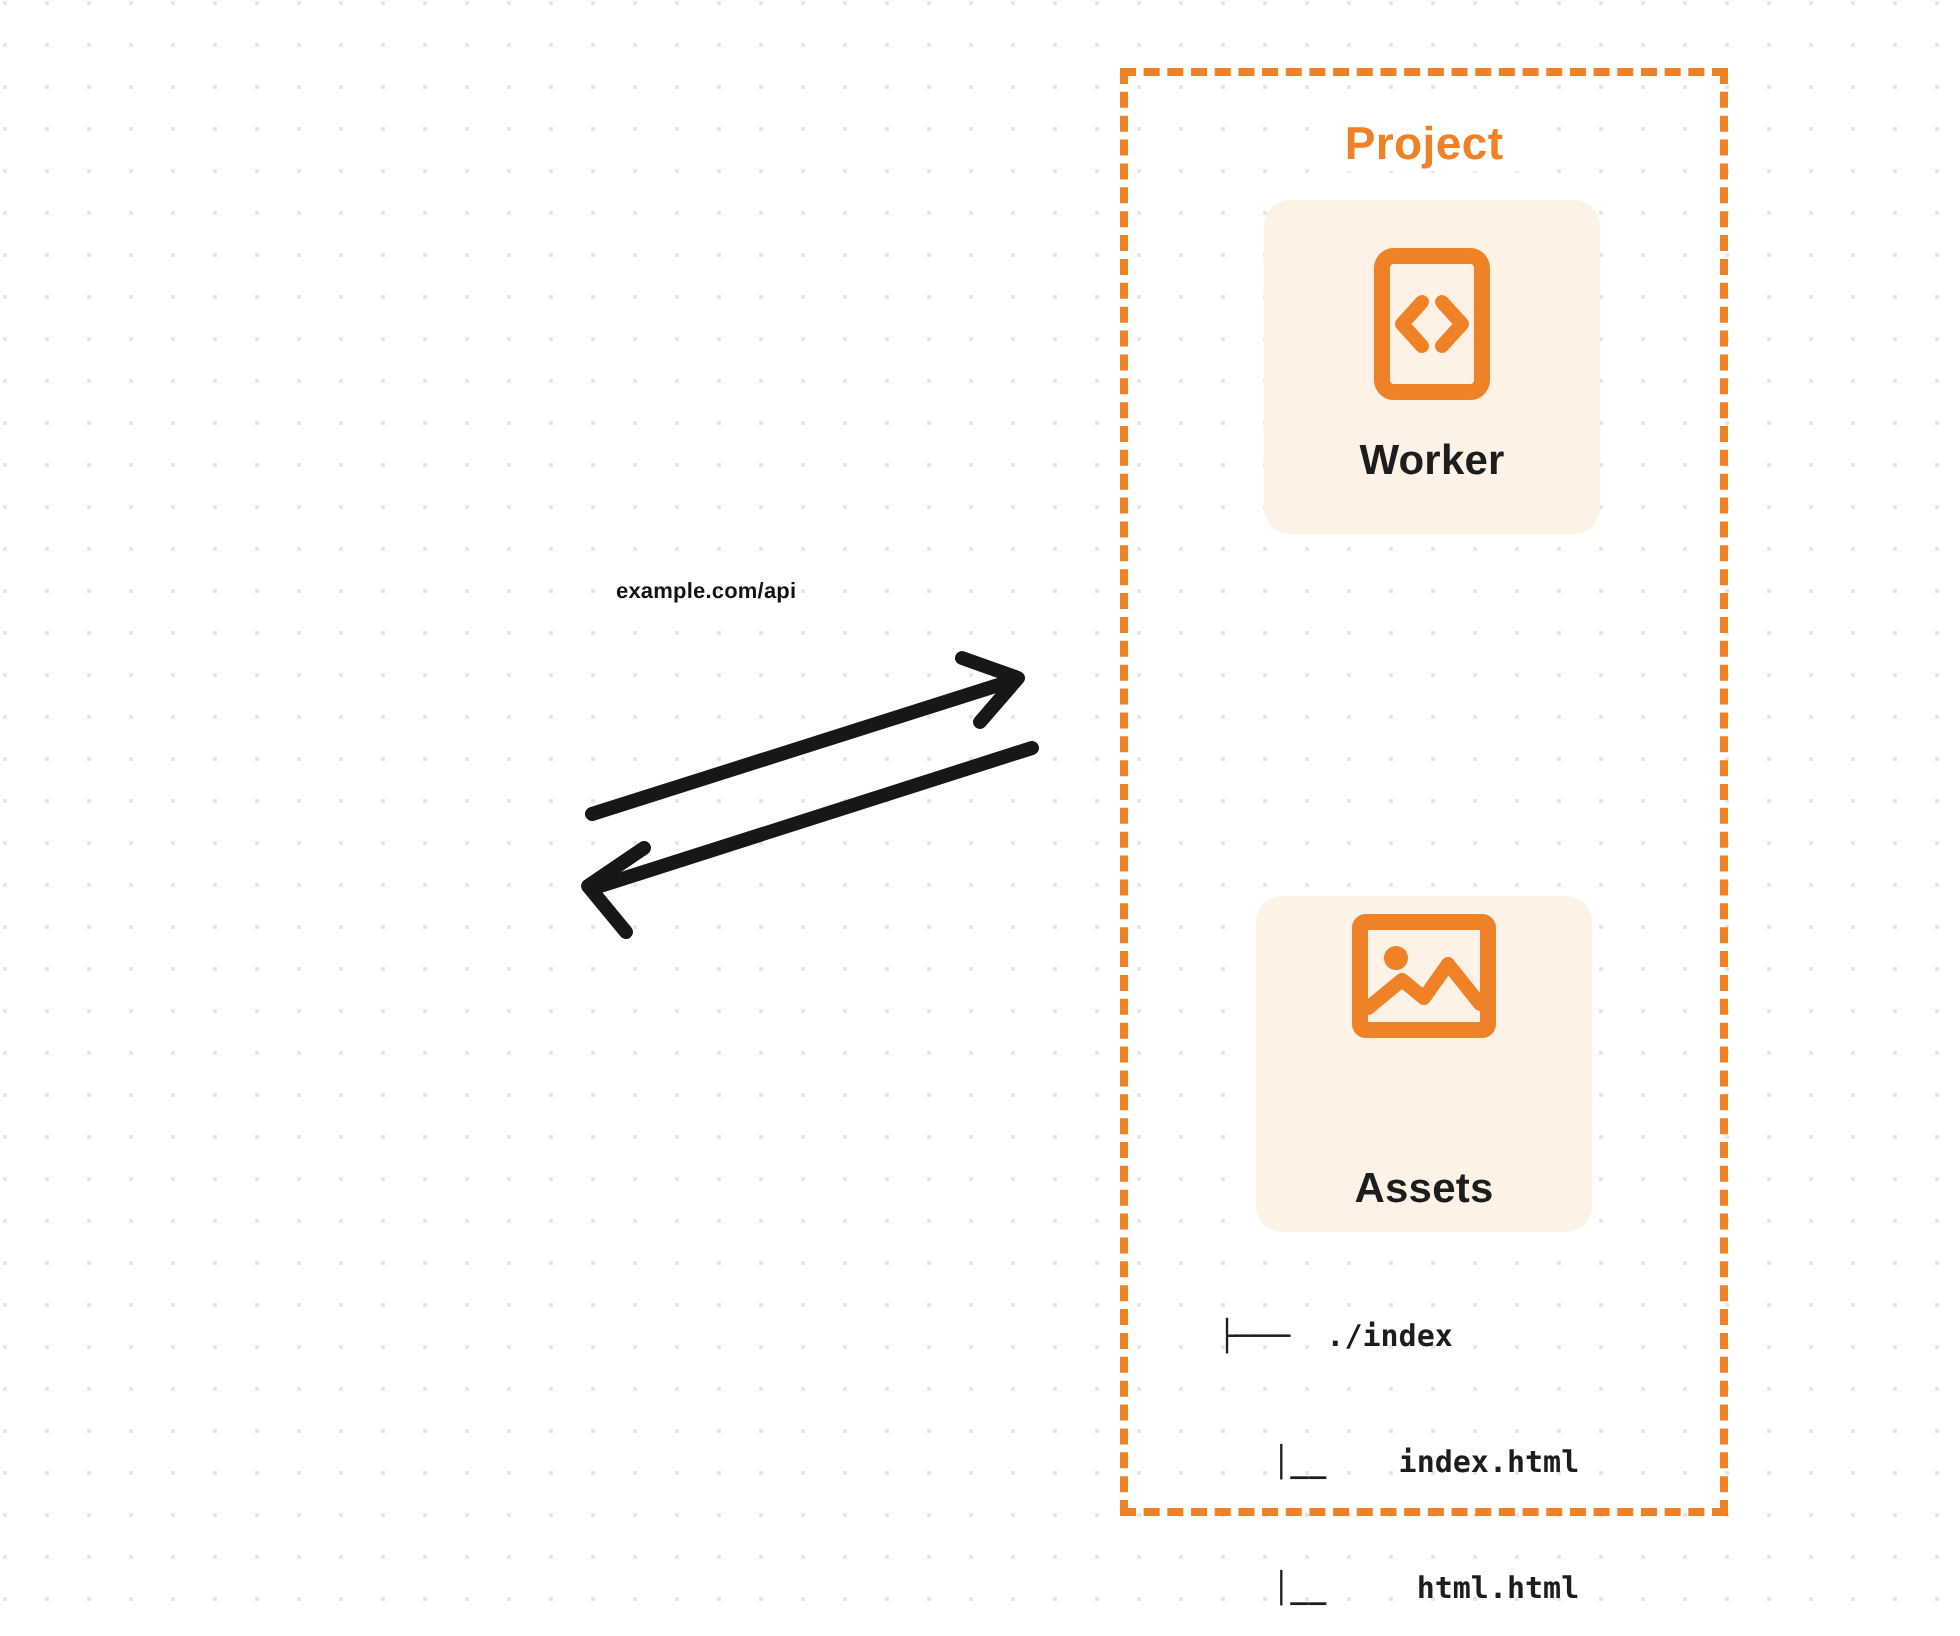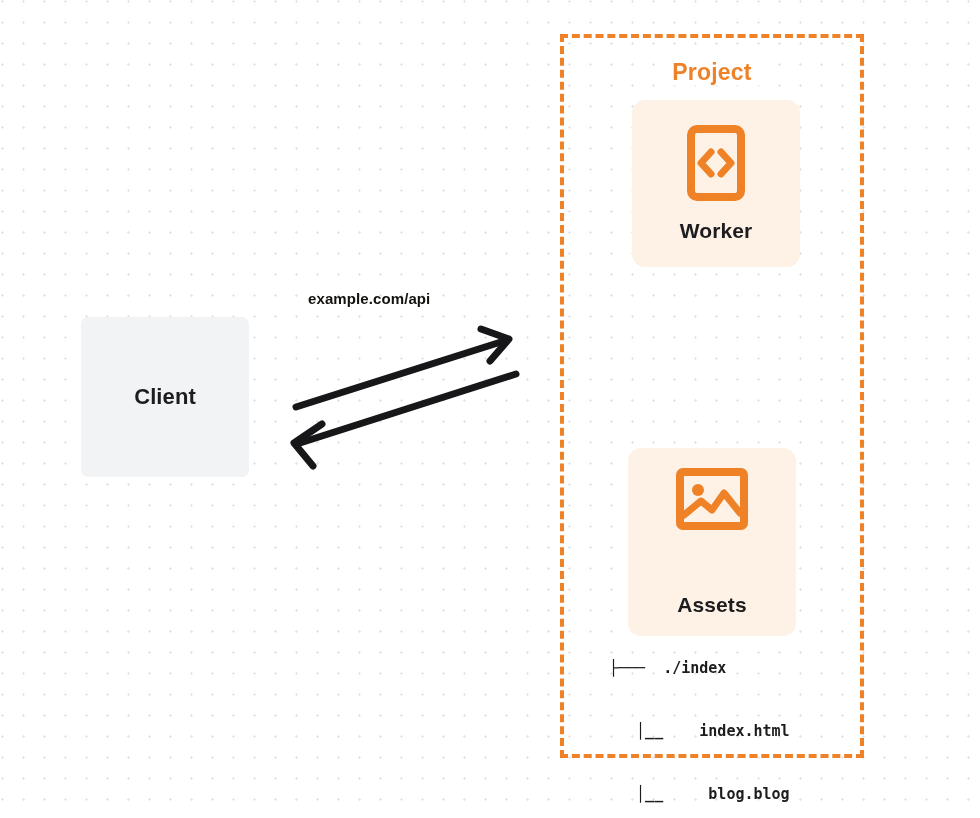--- a/index.html
+++ b/index.html
@@ -51,21 +51,21 @@
     left: 0;
     top: 0;
     width: 980px;
     height: 818px;
     pointer-events: none;
   }
   .edge-label {
     position: absolute;
     left: 308px;
     top: 290px;
-    font-size: 15px;
+    font-size: 11px;
     font-weight: 700;
     color: #13120f;
     letter-spacing: 0.1px;
     white-space: nowrap;
   }
 
   
   .project-container {
     position: absolute;
     left: 560px;
@@ -104,21 +104,21 @@
   .card-worker {
     left: 632px;
     top: 100px;
     width: 168px;
     height: 167px;
   }
   .card-assets {
     left: 628px;
     top: 448px;
     width: 168px;
-    height: 188px;
+    height: 168px;
     gap: 45px;
   }
   .card-icon {
     display: block;
     margin-bottom: 14px;
   }
   .card-label {
     font-size: 21px;
     font-weight: 700;
     color: #1d1d1f;
@@ -139,23 +139,20 @@
   }
   .tree-row {
     display: block;
   }
 </style>
 </head>
 <body>
 
 <div id="diagram">
 
-  <div class="client-node">
-    <span class="client-label">Client</span>
-  </div>
 
   <svg class="connector-layer" width="980" height="818" viewBox="0 0 980 818" xmlns="http://www.w3.org/2000/svg">
 
     <g>
       <line x1="296" y1="407" x2="504" y2="341" stroke="#17171a" stroke-width="7" stroke-linecap="round"></line>
       <polyline points="481,329 509,339 490,361" fill="none" stroke="#17171a" stroke-width="7" stroke-linecap="round" stroke-linejoin="round"></polyline>
     </g>
 
     <g>
       <line x1="516" y1="374" x2="300" y2="443" stroke="#17171a" stroke-width="7" stroke-linecap="round"></line>
@@ -187,17 +184,17 @@
         <circle cx="22" cy="22" r="6" fill="#ef8127"></circle>
         <polyline points="8,47 25,33 36,42 48,25 64,45" fill="none" stroke="#ef8127" stroke-width="7" stroke-linecap="round" stroke-linejoin="round"></polyline>
       </svg>
     </span>
     <span class="card-label">Assets</span>
   </div>
 
   <div class="file-tree">
     <span class="tree-row">├───  ./index</span>
     <span class="tree-row">   │__    index.html</span>
-    <span class="tree-row">   │__     blog.blog</span>
+    <span class="tree-row">   │__     html.html</span>
     
   </div>
 
 </div>
 
 </body></html>

